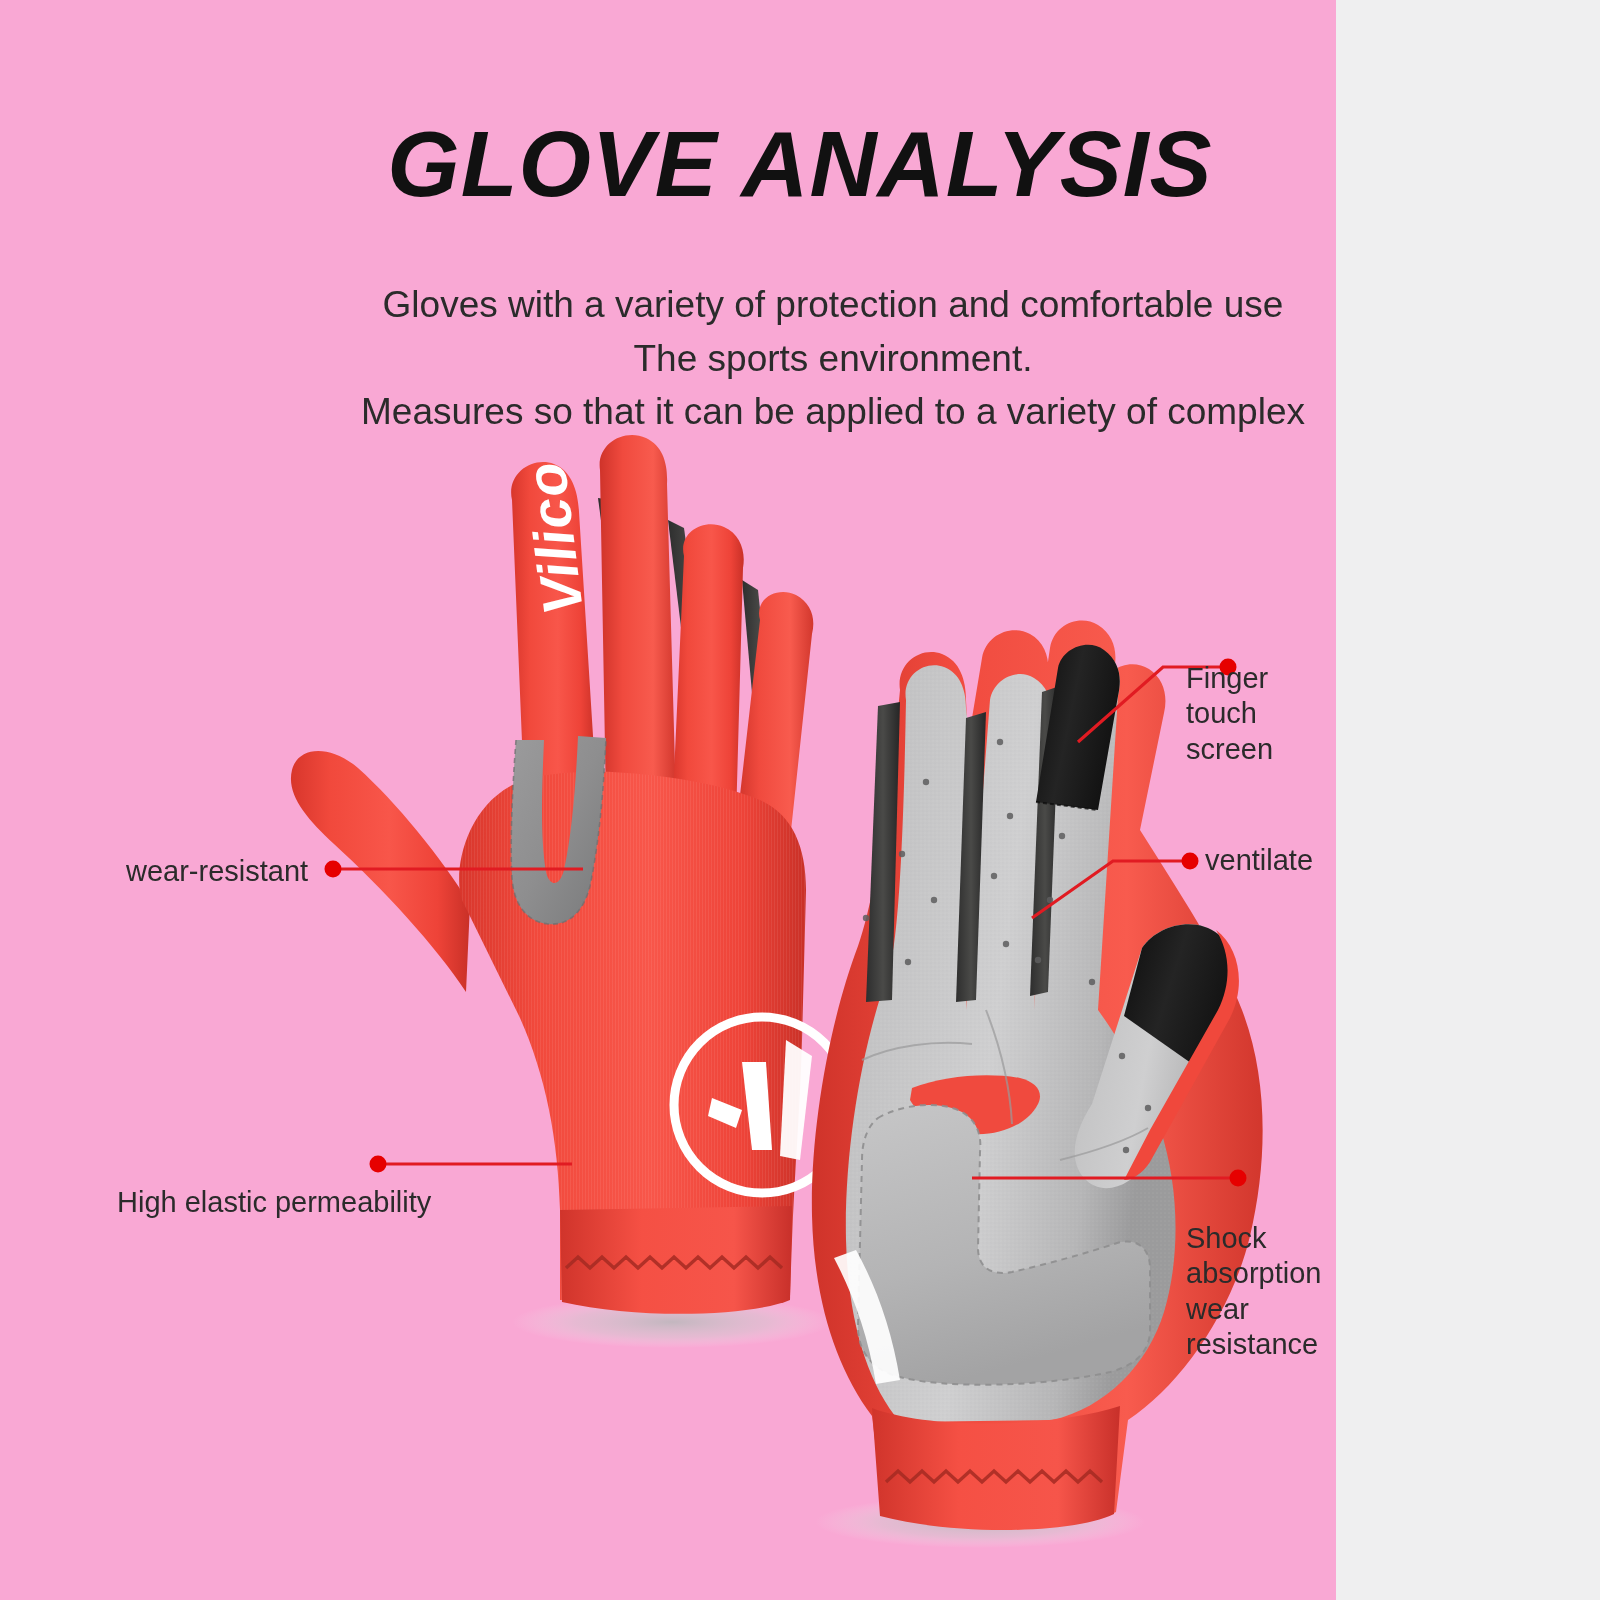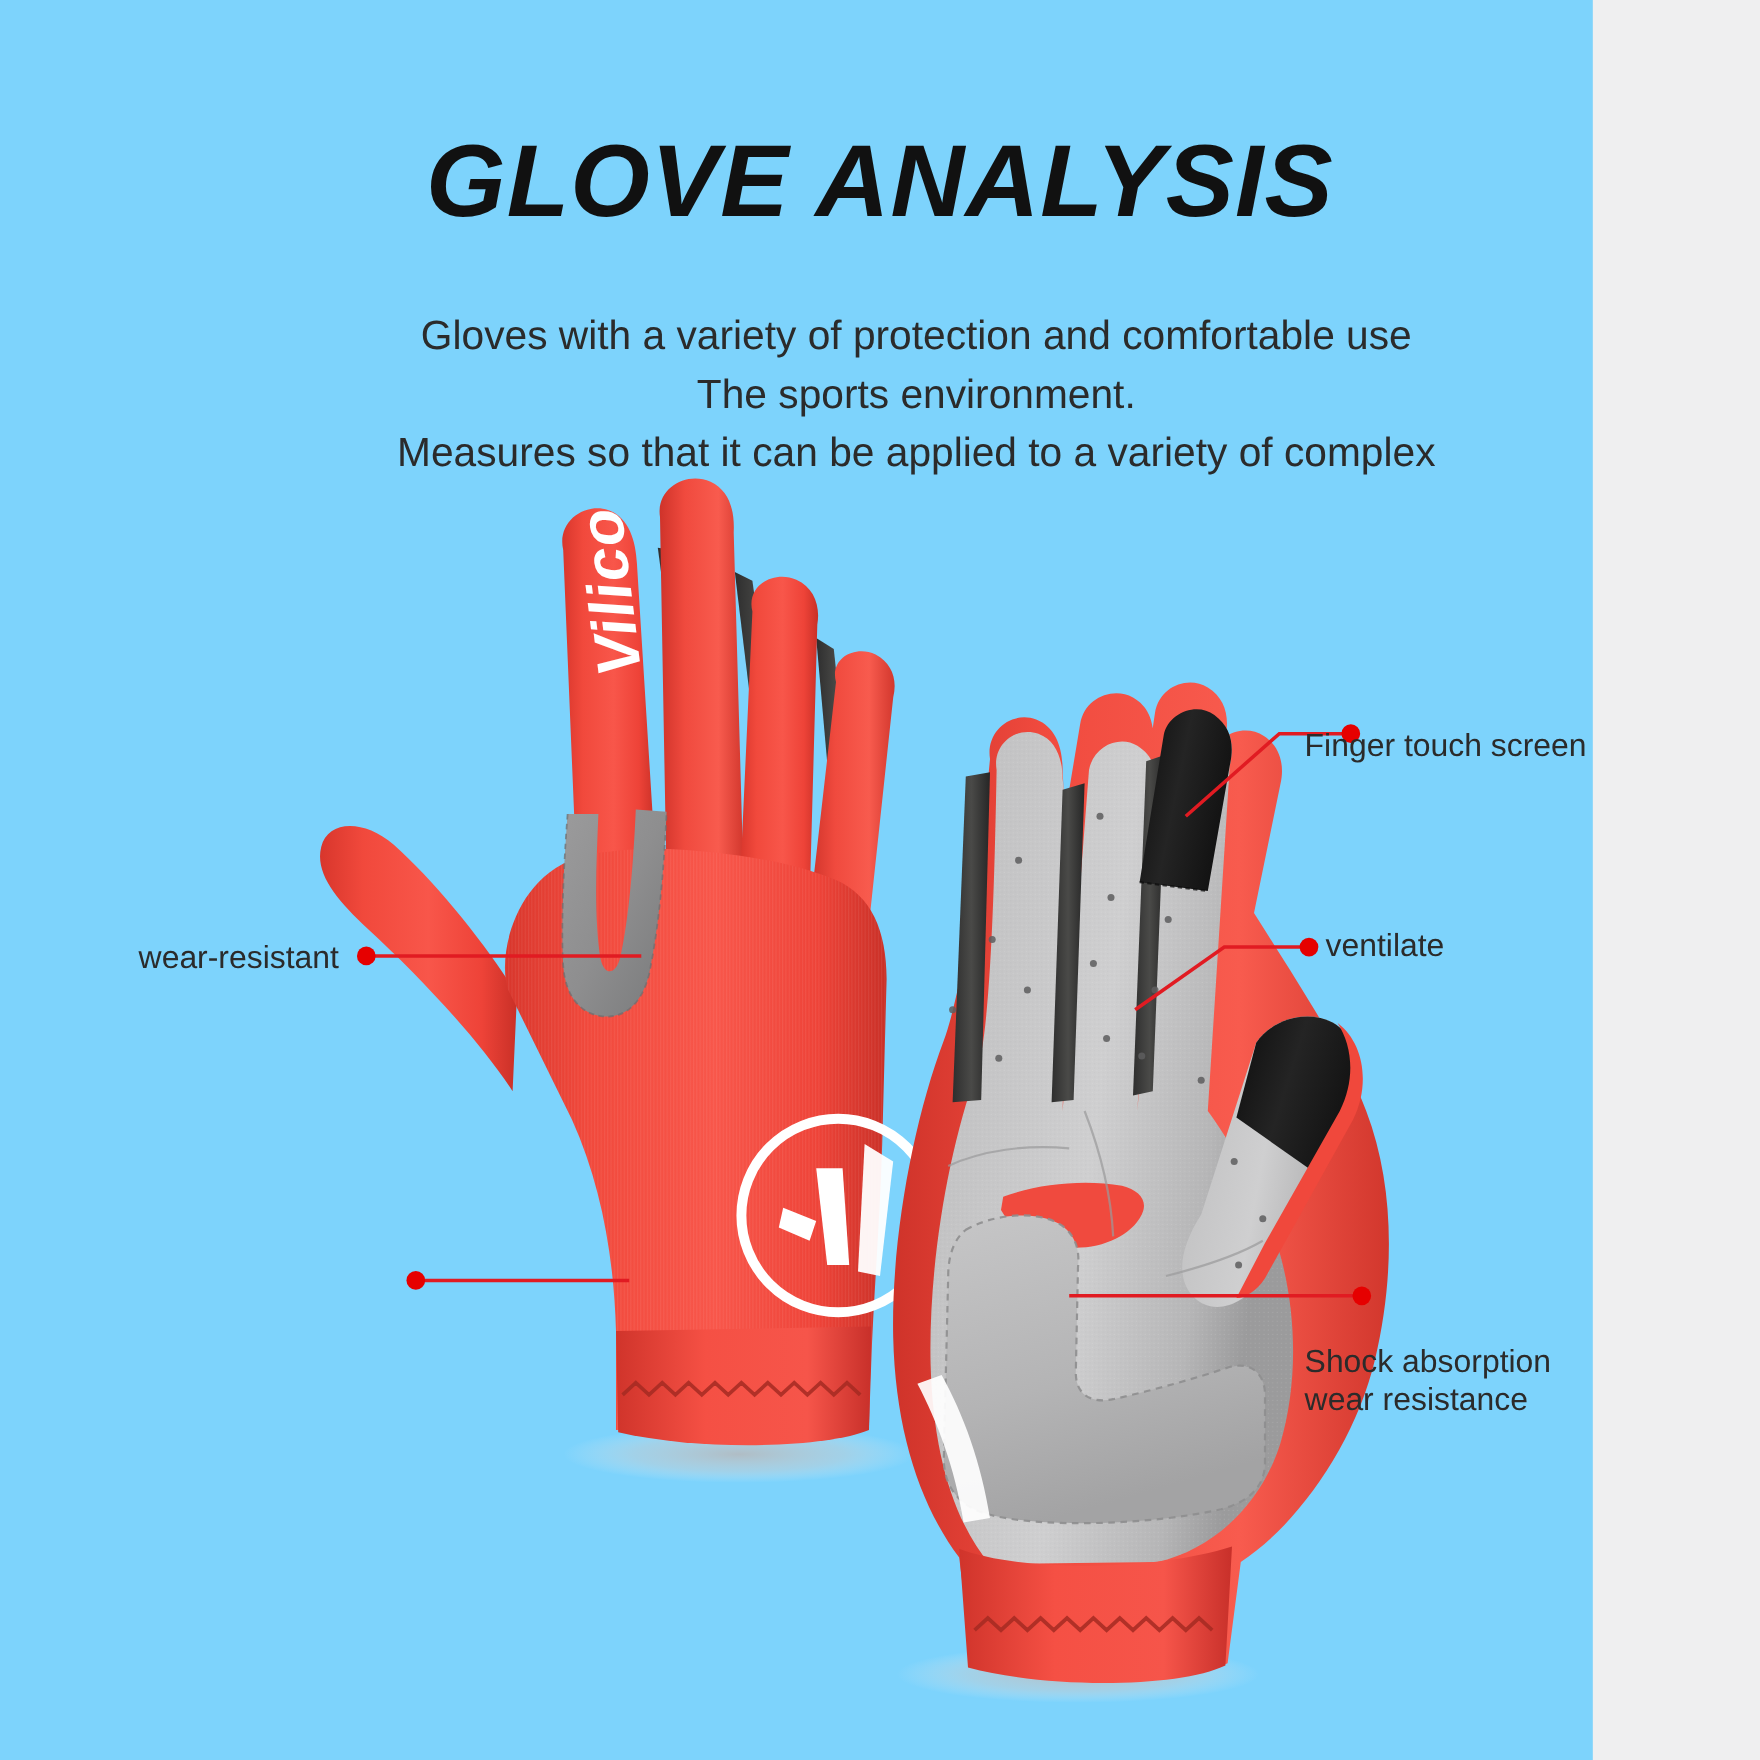--- a/index.html
+++ b/index.html
@@ -2,23 +2,23 @@
 <html><head>
 <meta charset="utf-8">
 <style>
   html, body {
     margin: 0;
     padding: 0;
     background: #efeff0;
   }
   #page {
     position: relative;
-    width: 1448px;
+    width: 1336px;
     height: 1600px;
-    background: #7dd3fc;
+    background: #f9a8d4;
     overflow: hidden;
     font-family: "Liberation Sans", sans-serif;
   }
 
   
   #title {
     position: absolute;
     top: 118px;
     left: 0;
     width: 1600px;
@@ -389,14 +389,15 @@
 
   <div class="callout right" id="lbl-finger">Finger touch screen</div>
 
   <div class="callout right" id="lbl-vent">ventilate</div>
 
   <div class="callout right" id="lbl-shock">Shock absorption
 wear resistance</div>
 
   <div class="callout left" id="lbl-wear">wear-resistant</div>
 
+  <div class="callout left" id="lbl-elastic">High elastic permeability</div>
 
 </div>
 
 </body></html>

